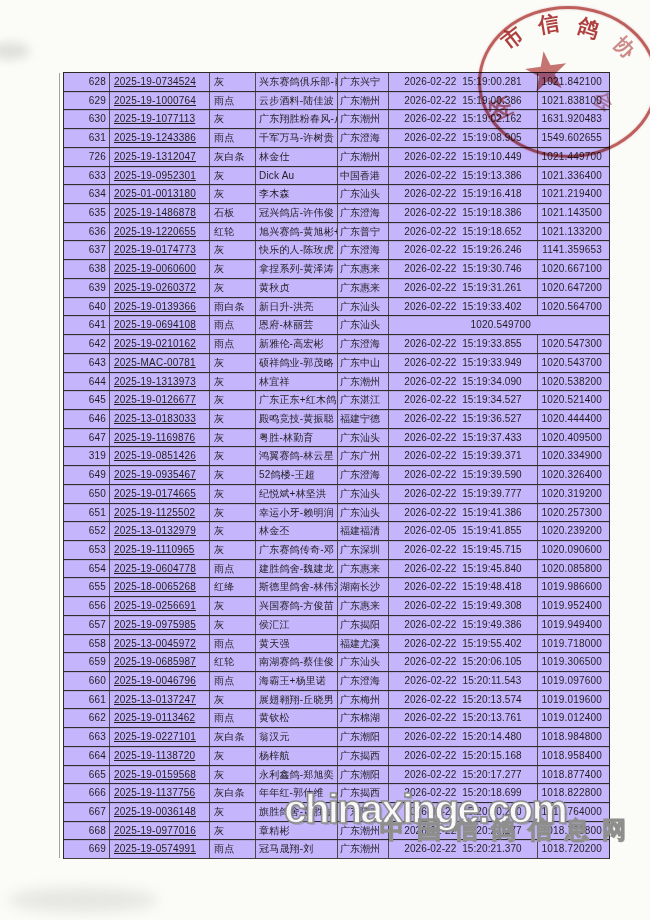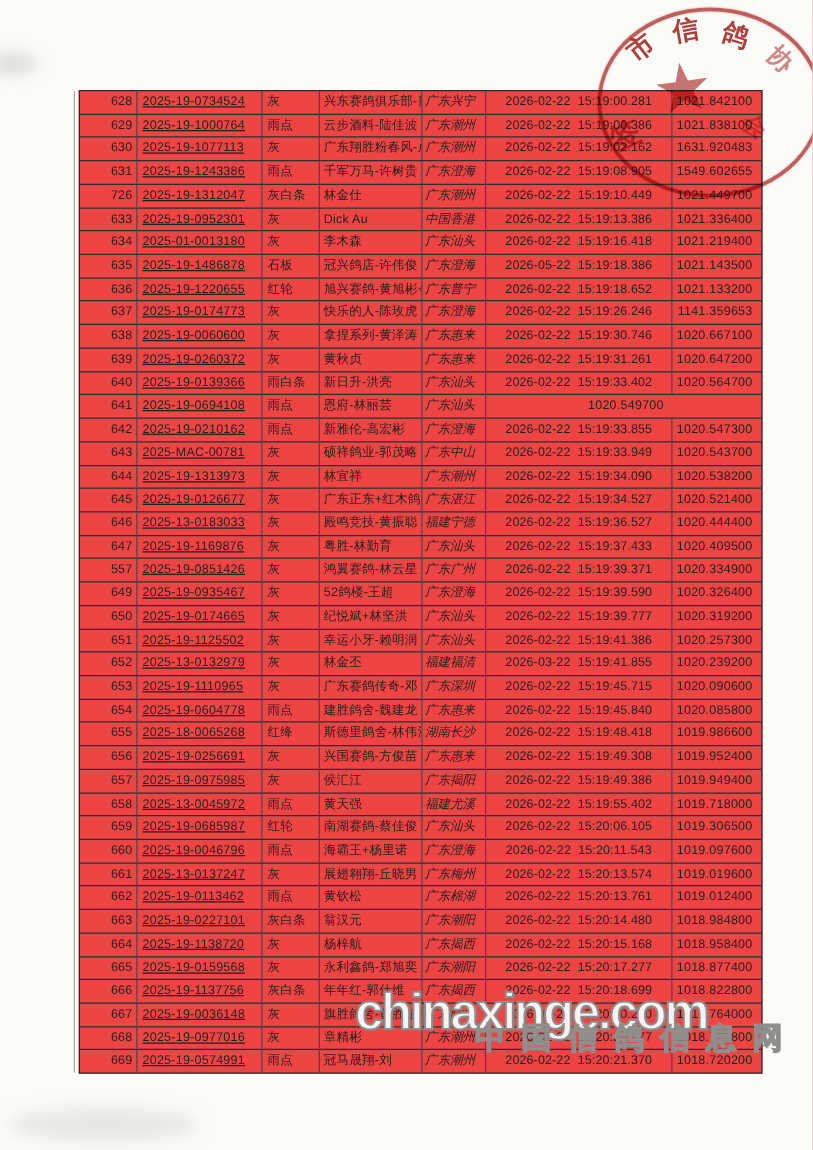--- a/index.html
+++ b/index.html
@@ -11,21 +11,21 @@
   }
   .scan-smudge{position:absolute;border-radius:50%;pointer-events:none;}
   .smudge-bl{left:8px;top:888px;width:150px;height:24px;background:rgba(178,178,175,.30);filter:blur(7px);}
   .smudge-tl{left:-10px;top:42px;width:40px;height:18px;background:rgba(185,185,182,.40);filter:blur(5px);}
 
   
   .results-table{
     position:absolute;left:63px;top:72px;width:545px;
     border:1.6px solid #2b2b2b;
     box-sizing:content-box;
-    background:#ef4444;
+    background:#c4b5fd;
   }
   .results-table::before{ 
     content:"";position:absolute;left:-5px;top:0;bottom:0;width:1px;background:rgba(90,90,90,.55);
   }
   .t-row{
     display:grid;
     grid-template-columns:46px 100px 46px 82px 51px 149px 71px;
     height:17.72px;
     border-bottom:1px solid #2e2e2e;
     box-shadow:0 1px 0 rgba(120,120,120,.25);
@@ -35,21 +35,21 @@
     font-size:10px;line-height:17.7px;color:#1f1f1f;
     border-right:1px solid #4a4a4a;
     overflow:hidden;white-space:nowrap;
     letter-spacing:.2px;
   }
   .t-cell:last-child{border-right:none;}
   .c-rank{text-align:right;padding-right:3px;}
   .c-ring{padding-left:4px;text-decoration:underline;}
   .c-color{padding-left:4px;}
   .c-name{padding-left:3px;}
-  .c-region{padding-left:2px;letter-spacing:0;font-style:italic;}
+  .c-region{padding-left:2px;letter-spacing:0;}
   .c-time{text-align:center;white-space:pre;letter-spacing:.1px;}
   .c-speed{text-align:right;padding-right:7px;}
 
   
   .stamp{
     position:absolute;left:478px;top:6px;width:180px;height:152px;
     mix-blend-mode:multiply;filter:blur(.4px);pointer-events:none;z-index:5;
   }
   .stamp-ring{
     position:absolute;left:0;top:0;right:0;bottom:0;
@@ -153,21 +153,21 @@
       <div class="t-cell c-region">广东汕头</div>
       <div class="t-cell c-time">2026-02-22  15:19:16.418</div>
       <div class="t-cell c-speed">1021.219400</div>
     </div>
     <div class="t-row">
       <div class="t-cell c-rank">635</div>
       <div class="t-cell c-ring">2025-19-1486878</div>
       <div class="t-cell c-color">石板</div>
       <div class="t-cell c-name">冠兴鸽店-许伟俊</div>
       <div class="t-cell c-region">广东澄海</div>
-      <div class="t-cell c-time">2026-05-22  15:19:18.386</div>
+      <div class="t-cell c-time">2026-02-22  15:19:18.386</div>
       <div class="t-cell c-speed">1021.143500</div>
     </div>
     <div class="t-row">
       <div class="t-cell c-rank">636</div>
       <div class="t-cell c-ring">2025-19-1220655</div>
       <div class="t-cell c-color">红轮</div>
       <div class="t-cell c-name">旭兴赛鸽-黄旭彬+</div>
       <div class="t-cell c-region">广东普宁</div>
       <div class="t-cell c-time">2026-02-22  15:19:18.652</div>
       <div class="t-cell c-speed">1021.133200</div>
@@ -264,21 +264,21 @@
     <div class="t-row">
       <div class="t-cell c-rank">647</div>
       <div class="t-cell c-ring">2025-19-1169876</div>
       <div class="t-cell c-color">灰</div>
       <div class="t-cell c-name">粤胜-林勤育</div>
       <div class="t-cell c-region">广东汕头</div>
       <div class="t-cell c-time">2026-02-22  15:19:37.433</div>
       <div class="t-cell c-speed">1020.409500</div>
     </div>
     <div class="t-row">
-      <div class="t-cell c-rank">557</div>
+      <div class="t-cell c-rank">319</div>
       <div class="t-cell c-ring">2025-19-0851426</div>
       <div class="t-cell c-color">灰</div>
       <div class="t-cell c-name">鸿翼赛鸽-林云星</div>
       <div class="t-cell c-region">广东广州</div>
       <div class="t-cell c-time">2026-02-22  15:19:39.371</div>
       <div class="t-cell c-speed">1020.334900</div>
     </div>
     <div class="t-row">
       <div class="t-cell c-rank">649</div>
       <div class="t-cell c-ring">2025-19-0935467</div>
@@ -305,21 +305,21 @@
       <div class="t-cell c-region">广东汕头</div>
       <div class="t-cell c-time">2026-02-22  15:19:41.386</div>
       <div class="t-cell c-speed">1020.257300</div>
     </div>
     <div class="t-row">
       <div class="t-cell c-rank">652</div>
       <div class="t-cell c-ring">2025-13-0132979</div>
       <div class="t-cell c-color">灰</div>
       <div class="t-cell c-name">林金丕</div>
       <div class="t-cell c-region">福建福清</div>
-      <div class="t-cell c-time">2026-03-22  15:19:41.855</div>
+      <div class="t-cell c-time">2026-02-05  15:19:41.855</div>
       <div class="t-cell c-speed">1020.239200</div>
     </div>
     <div class="t-row">
       <div class="t-cell c-rank">653</div>
       <div class="t-cell c-ring">2025-19-1110965</div>
       <div class="t-cell c-color">灰</div>
       <div class="t-cell c-name">广东赛鸽传奇-邓</div>
       <div class="t-cell c-region">广东深圳</div>
       <div class="t-cell c-time">2026-02-22  15:19:45.715</div>
       <div class="t-cell c-speed">1020.090600</div>

